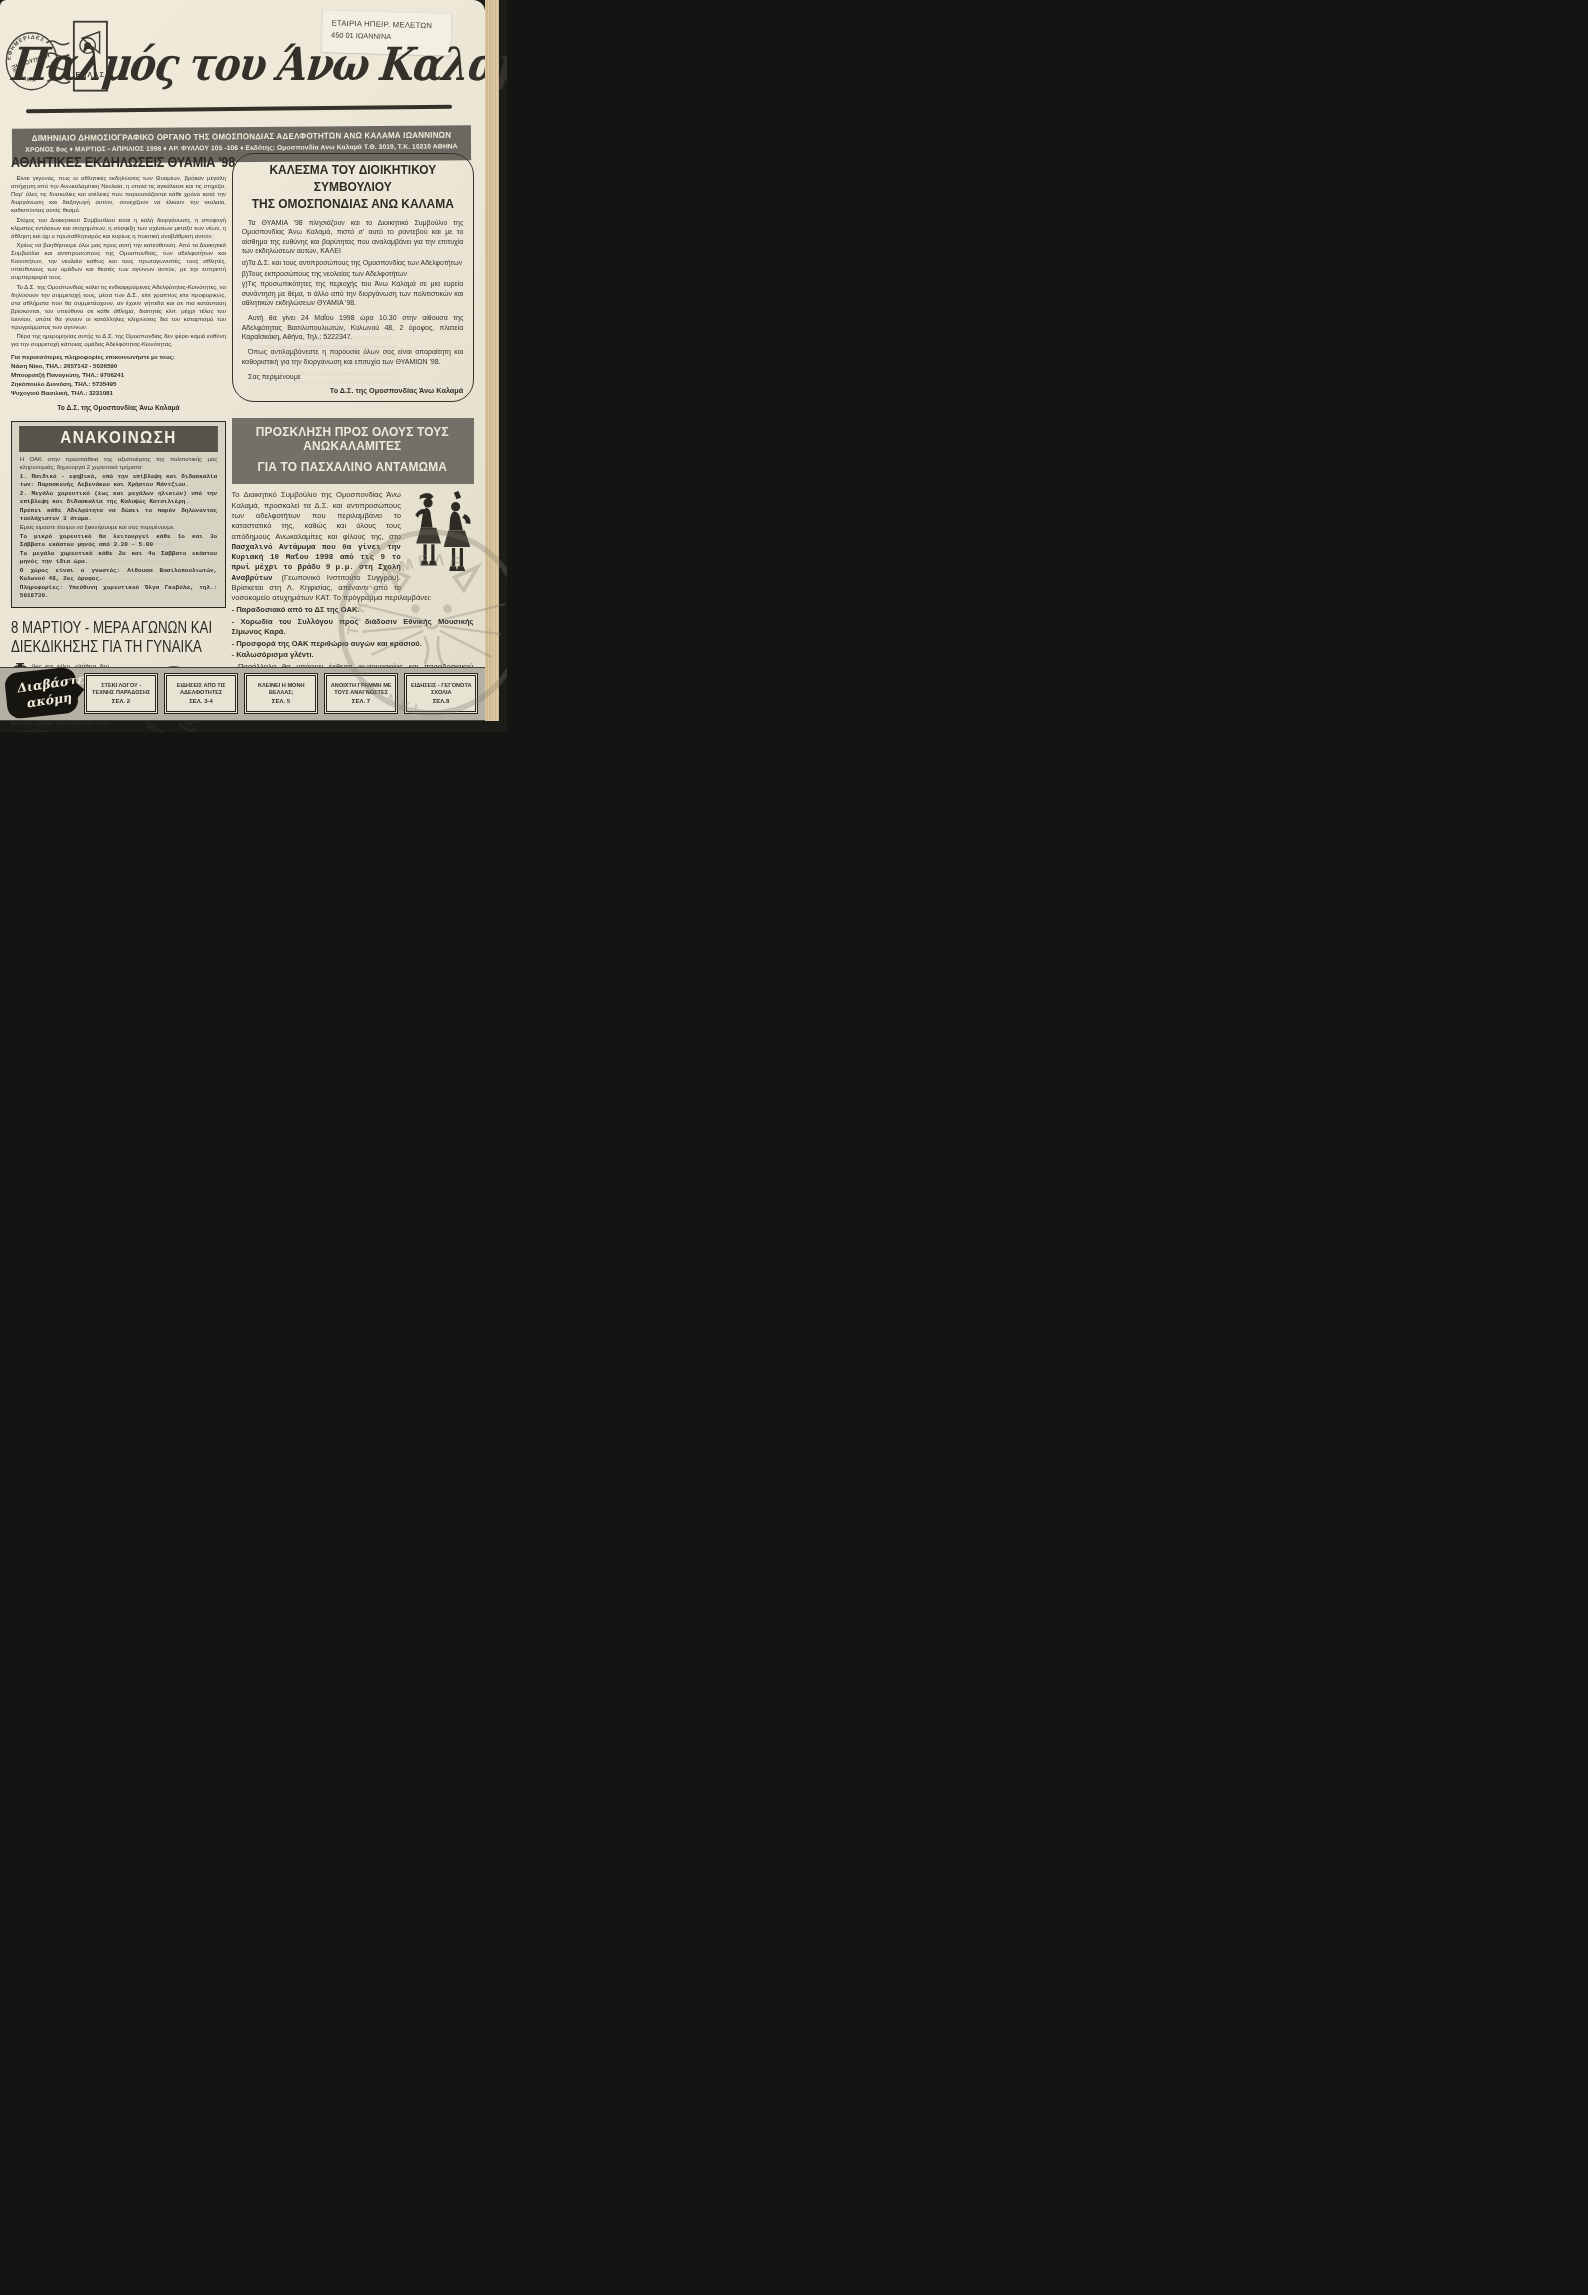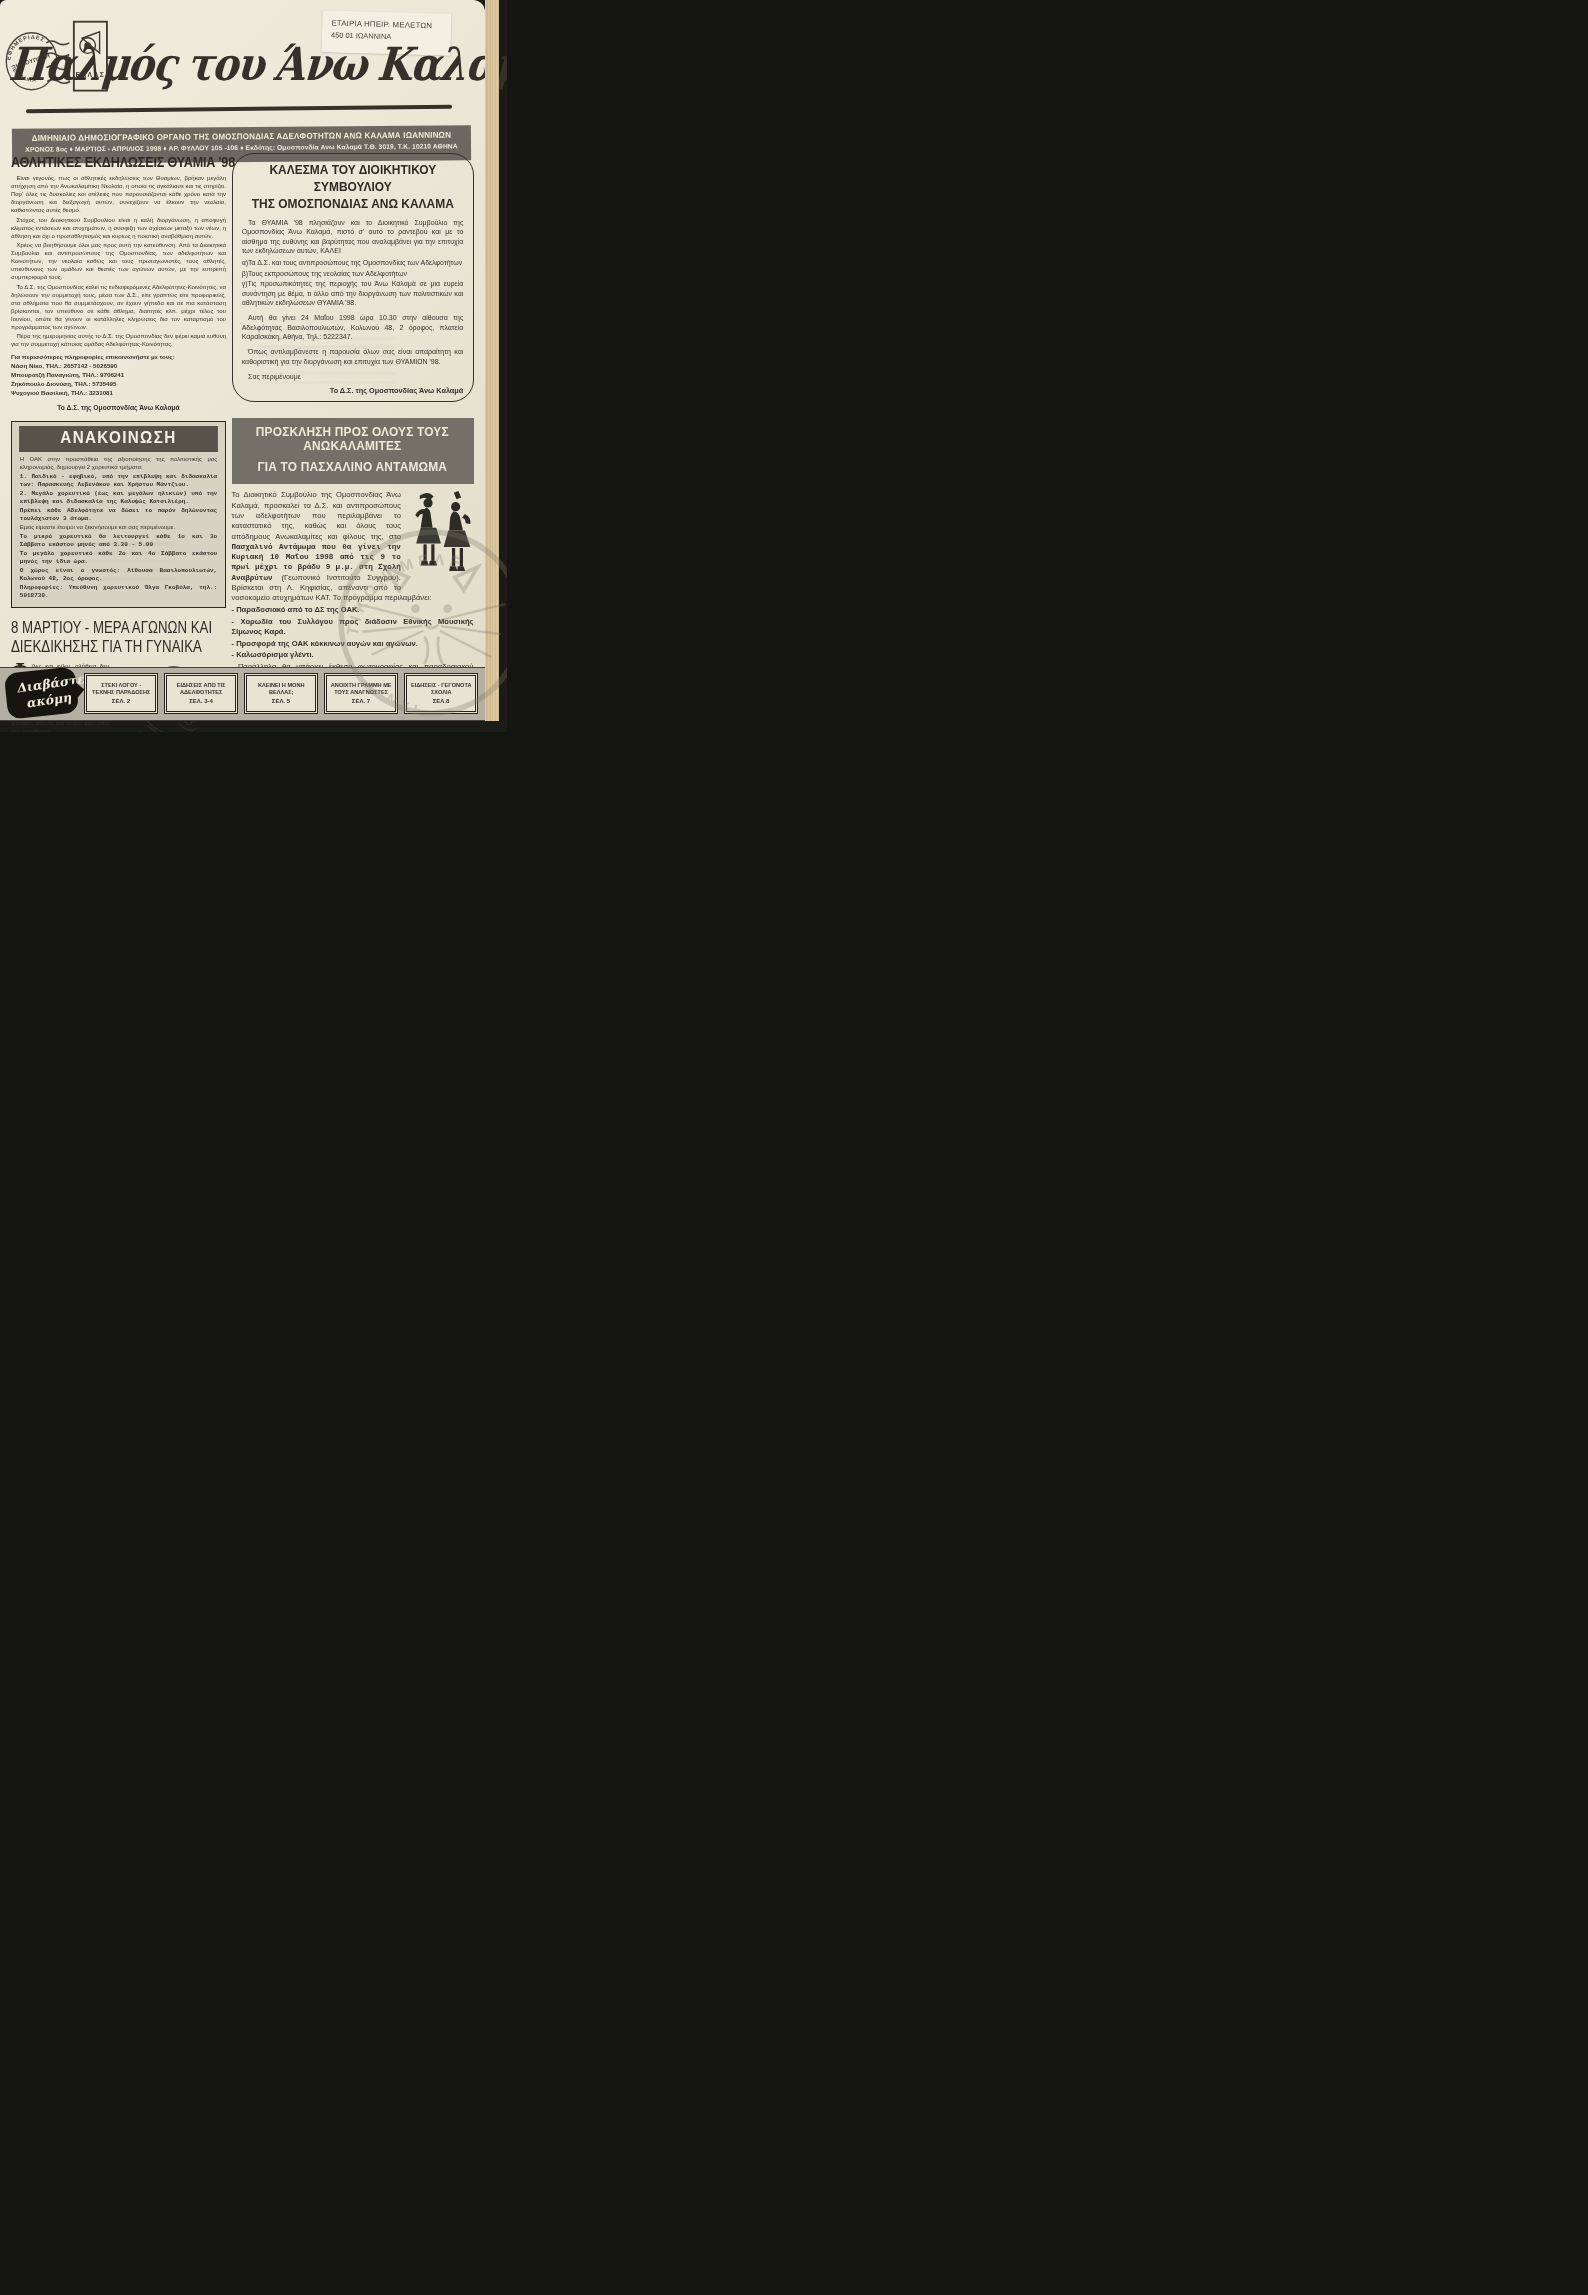--- a/index.html
+++ b/index.html
@@ -256,21 +256,21 @@
               <path d="M92,86 l 36,0 12,36 -58,0 z" fill-opacity=".92"></path>
               <rect x="100" y="124" width="7" height="40"></rect>
               <rect x="117" y="124" width="7" height="40"></rect>
               <path d="M96,164 l 12,0 4,10 -18,0 z"></path>
               <path d="M113,164 l 12,0 4,10 -18,0 z"></path>
             </g>
           </svg>
           <p><span>Το Διοικητικό Συμβούλιο της Ομοσπονδίας Άνω Καλαμά, προσκαλεί τα Δ.Σ. και αντιπροσώπους των αδελφοτήτων που περιλαμβάνει το καταστατικό της, καθώς και όλους τους απόδημους Ανωκαλαμίτες και φίλους της, στο </span><span class="bold">Πασχαλινό Αντάμωμα που θα γίνει την Κυριακή 10 Μαΐου 1998 από τις 9 το πρωί μέχρι το βράδυ 9 μ.μ. στη Σχολή Αναβρύτων </span><span>(Γεωπονικό Ινστιτούτο Συγγρού). Βρίσκεται στη Λ. Κηφισίας, απέναντι από το νοσοκομείο ατυχημάτων ΚΑΤ. Το πρόγραμμα περιλαμβάνει:</span></p>
           <p class="prog">- Παραδοσιακό από το ΔΣ της ΟΑΚ.</p>
           <p class="prog">- Χορωδία του Συλλόγου προς διάδοσιν Εθνικής Μουσικής Σίμωνος Καρά.</p>
-          <p class="prog">- Προσφορά της ΟΑΚ κόκκινων αυγών και αγώνων.</p>
+          <p class="prog">- Προσφορά της ΟΑΚ περιθώριο αυγών και κρασιού.</p>
           <p class="prog">- Καλωσόρισμα γλέντι.</p>
           <p class="pi">Παράλληλα θα υπάρχει έκθεση φωτογραφίας και παραδοσιακού υλικού της ΟΑΚ που θα φιλοξενεί και αδελφότητες, οι οποίες εκδήλωσαν την επιθυμία τους γι' αυτό. Για τους μικρούς μας φίλους θα υπάρχουν εκπλήξεις. Γίνεται ήδη προσπάθεια για παράσταση θεάτρου σκιών κ.λπ.</p>
           <p class="pi">Σας περιμένουμε.</p>
         </div>
 
       </div>
     </div>
 
     <div class="strip">
       <div class="bubble">

